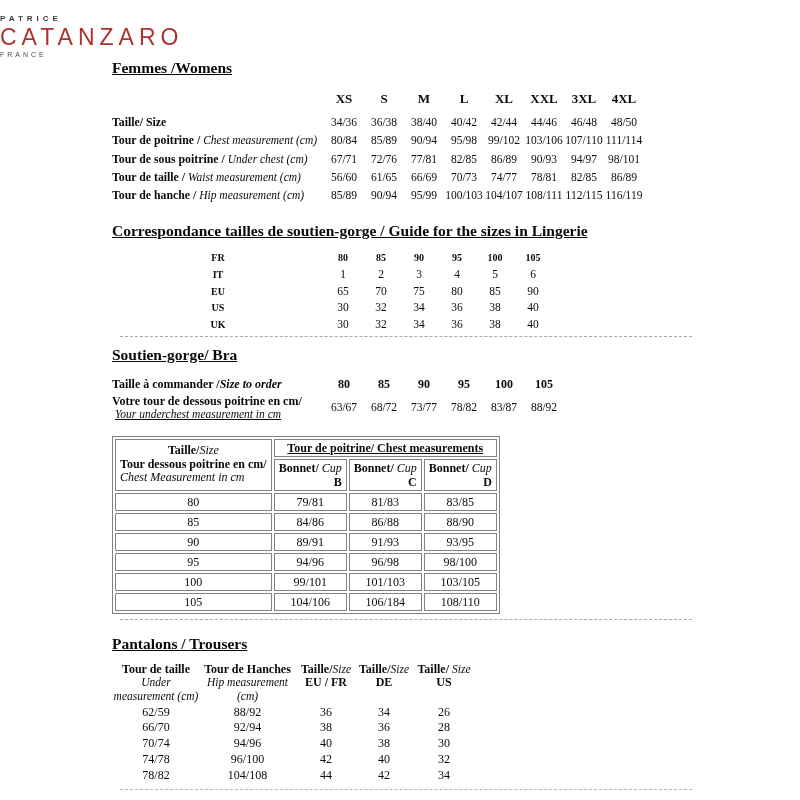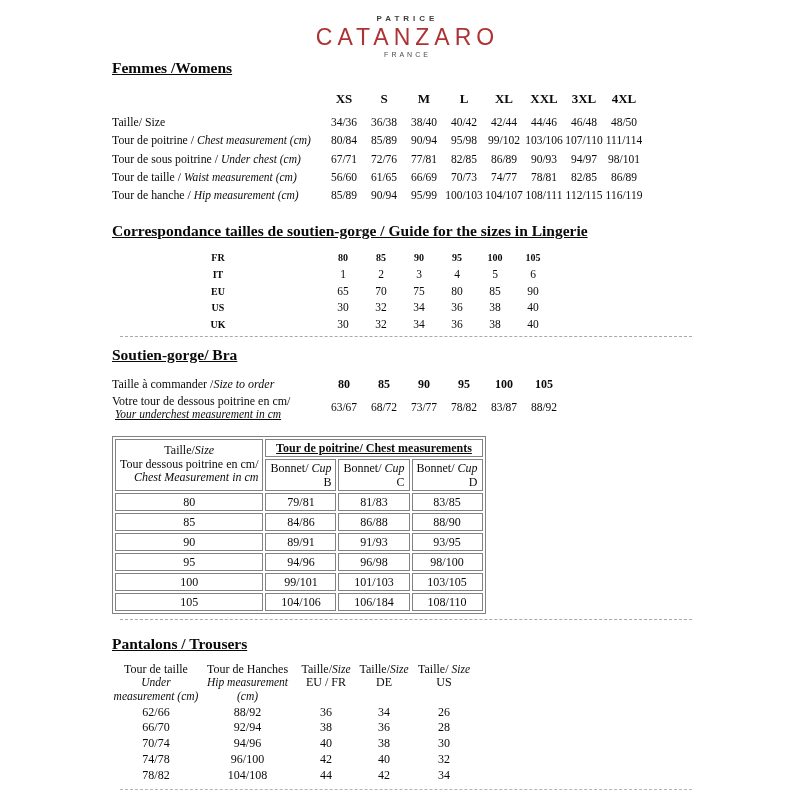--- a/index.html
+++ b/index.html
@@ -1,32 +1,32 @@
 <!DOCTYPE html>
 <html><head>
 <meta charset="utf-8">
 <style>
   html,body{margin:0;padding:0;background:#fff;}
   .page{position:relative;width:800px;height:800px;background:#fff;overflow:hidden;
         font-family:"Liberation Serif","DejaVu Serif",serif;color:#0a0a0a;}
   
-  .logo{text-align:center;padding-top:14px;margin-left:15px;}
+  .logo{padding-top:14px;}
   .logo .patrice{font-family:"Liberation Sans","DejaVu Sans",sans-serif;font-size:8px;
         letter-spacing:4px;color:#3c3c3c;font-weight:bold;line-height:10px;}
   .logo .catanzaro{font-family:"Liberation Sans","DejaVu Sans",sans-serif;font-size:23px;
         letter-spacing:5px;color:#ad3332;line-height:25px;margin-top:1px;}
   .logo .france{font-family:"Liberation Sans","DejaVu Sans",sans-serif;font-size:7px;
         letter-spacing:3px;color:#4a4a4a;line-height:9px;}
   
   .content{padding-left:112px;}
   h2{font-size:15.5px;font-weight:bold;text-decoration:underline;margin:0;line-height:18px;}
   .tbl{border-collapse:collapse;white-space:nowrap;}
   .tbl td{font-size:11.5px;text-align:center;padding:2.6px 0;line-height:13px;}
   .tbl .lbl{text-align:left;}
-  b{font-weight:normal;} i{font-style:italic;}
+  b{font-weight:bold;} i{font-style:italic;}
   
   .womens{width:532px;table-layout:fixed;margin-top:12px;}
   .womens .hdr td{font-weight:bold;font-size:13px;padding-bottom:9px;}
   .womens .lbl b{font-size:11.8px;}
   
   .ling{width:440px;table-layout:fixed;margin-top:10px;}
   .ling td{padding:1.8px 0;}
   .ling .lbl{text-align:center;font-weight:bold;font-size:10px;}
   .ling tr.frrow td{font-weight:bold;font-size:10px;}
   
@@ -36,21 +36,21 @@
   .brat td{padding:2px 0;}
   .brat .boldvals td{font-weight:bold;font-size:12px;}
   .brat .lbl b{font-size:12px;}
   .brat .en2{display:inline-block;padding-left:3px;text-decoration:underline;}
   
   .grid{border-collapse:separate;border-spacing:2px;border:1px solid #828282;
         margin-top:13px;background:#fff;white-space:nowrap;}
   .grid td{border:1px solid #828282;text-align:center;font-size:12px;
         padding:1px 4px;line-height:14px;}
   .grid .c1h{line-height:13.5px;}
-  .grid .c1h .l23{display:block;text-align:right;}
+  .grid .c1h .l23{display:block;text-align:left;}
   .grid .group{font-weight:bold;}
   .grid .group u{text-decoration:underline;}
   .grid .cup{line-height:14px;text-align:right;}
   
   .trous{table-layout:fixed;margin-top:9px;}
   .trous td{font-size:12px;text-align:center;padding:1.2px 0;line-height:13.5px;}
   .trous .hd{vertical-align:top;}
   .trous .hd i{font-size:11.5px;}
   .bottomdash{position:absolute;left:120px;top:789px;width:572px;
         border:none;border-top:1px dashed #b5b5b5;margin:0;}
@@ -309,21 +309,21 @@
         </colgroup>
       <tbody>
           <tr>
         <td class="hd"><b>Tour de taille</b><br><i>Under</i><br><i>measurement (cm)</i></td>
         <td class="hd"><b>Tour de Hanches</b><br><i>Hip measurement</i><br><i>(cm)</i></td>
         <td class="hd"><b>Taille/</b><i>Size</i><br><b>EU / FR</b></td>
         <td class="hd"><b>Taille/</b><i>Size</i><br><b>DE</b></td>
         <td class="hd"><b>Taille/ </b><i>Size</i><br><b>US</b></td>
       </tr>
       <tr>
-        <td>62/66</td>
+        <td>62/59</td>
         <td>88/92</td>
         <td>36</td>
         <td>34</td>
         <td>26</td>
       </tr>
       <tr>
         <td>66/70</td>
         <td>92/94</td>
         <td>38</td>
         <td>36</td>

